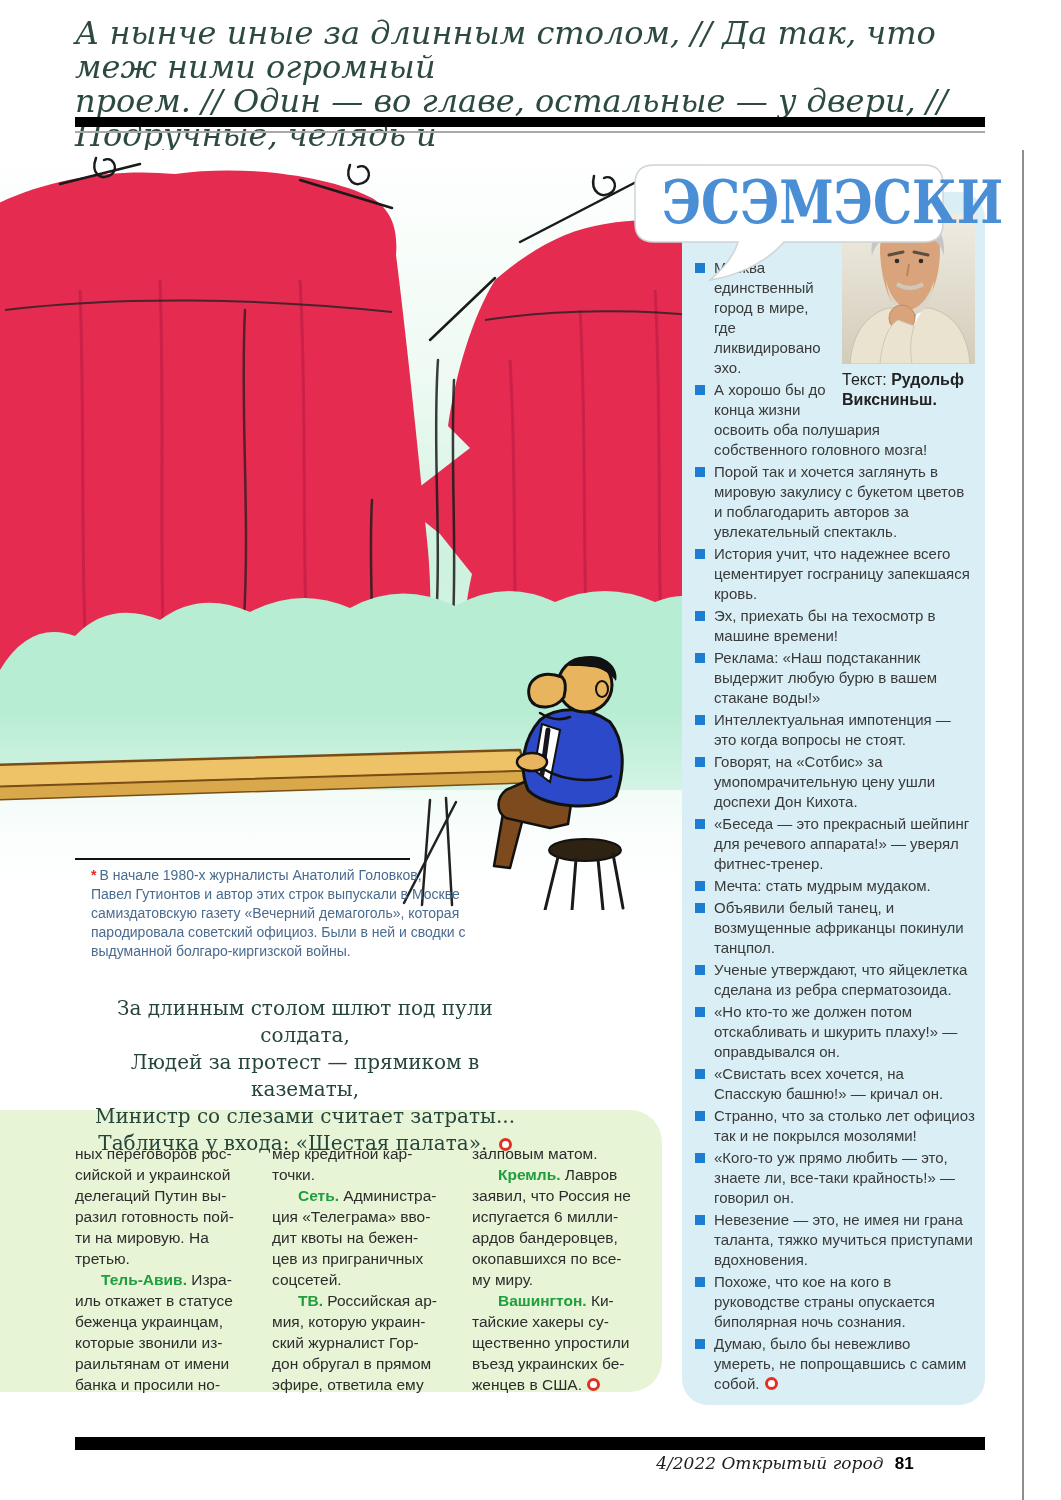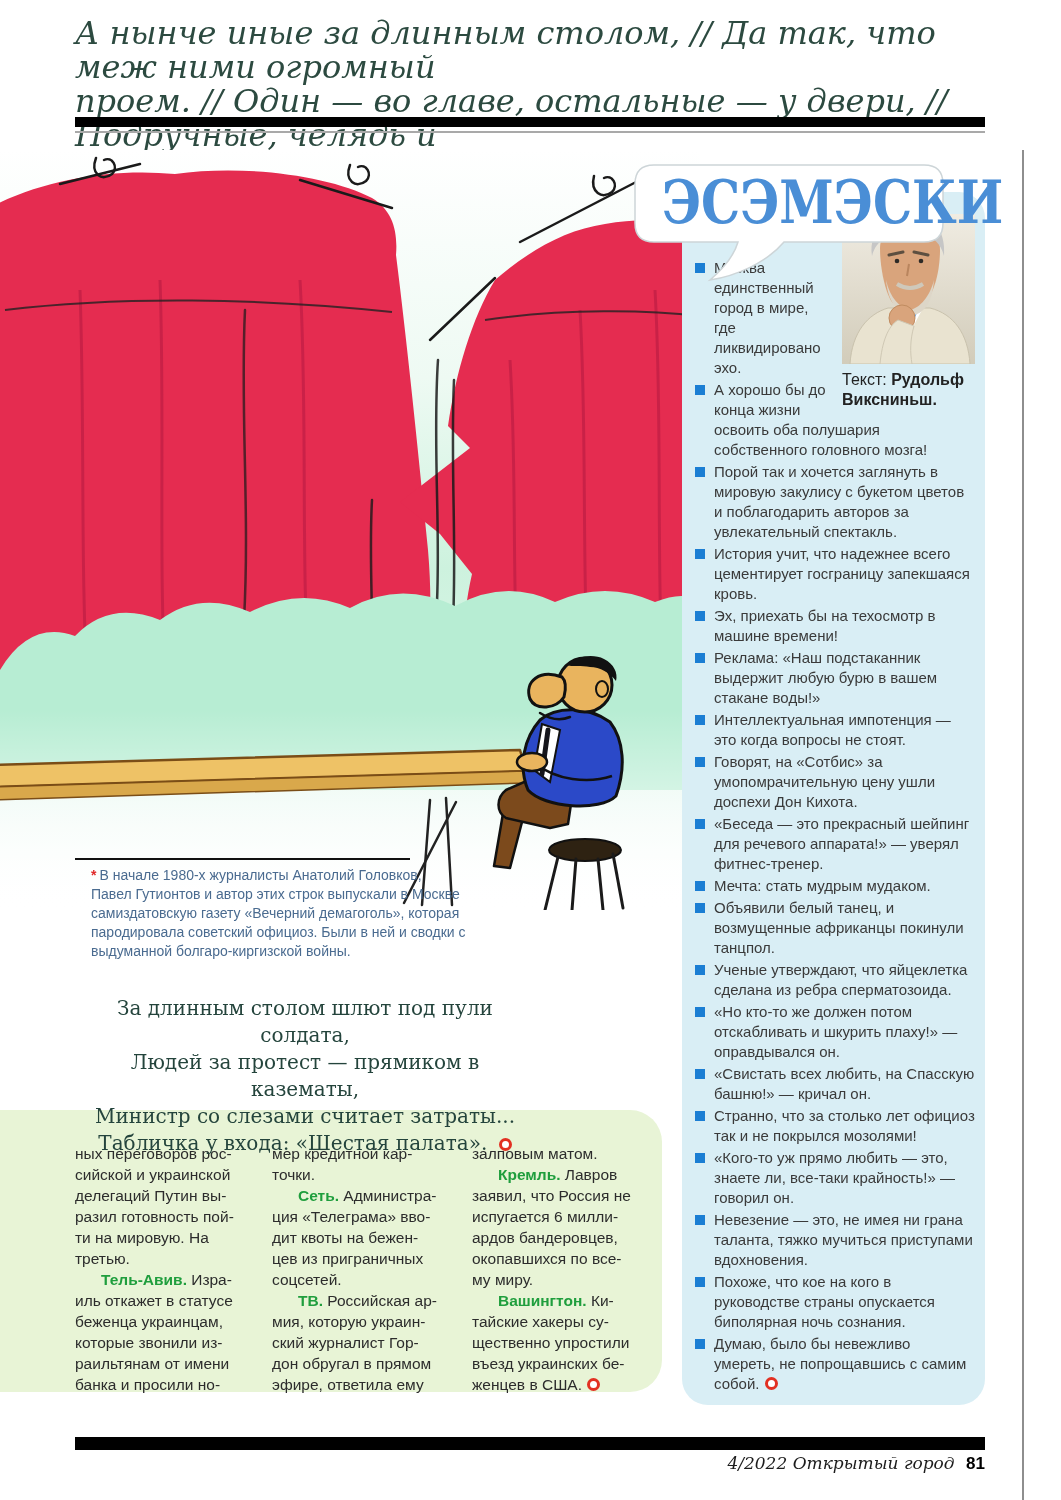--- a/index.html
+++ b/index.html
@@ -56,21 +56,21 @@
   .news-panel{position:absolute;left:0;top:1110px;width:662px;height:282px;z-index:2;
     background:var(--panel-green,#e8f4d6);border-radius:0 32px 32px 0;}
   .news-col{position:absolute;top:33px;width:182px;font-size:15.5px;line-height:21px;color:#2c2c2c;}
   .news-col.c1{left:75px;} .news-col.c2{left:272px;} .news-col.c3{left:472px;}
   .news-par{white-space:pre-line;margin:0;}
   .news-par.indent{text-indent:26px;}
   .news-par .kw{font-weight:bold;color:var(--keyword-green,#1f9e3d);}
 
   
   .rule-bottom{position:absolute;left:75px;top:1437px;width:910px;height:13px;background:#000;}
-  .footer-line{position:absolute;left:585px;top:1453px;width:400px;text-align:right;}
+  .footer-line{position:absolute;left:585px;top:1453px;width:400px;text-align:center;}
   .footer-issue{font-family:"DejaVu Serif","Liberation Serif",serif;font-style:italic;
     font-size:17px;color:#1c1c1c;}
   .footer-page{font-weight:bold;font-size:17px;color:#000;margin-left:7px;
     font-family:"Liberation Sans",sans-serif;}
 
   .edge-line{position:absolute;left:1022px;top:150px;width:2px;height:1350px;background:#8e8e8e;}
 </style>
 </head>
 <body>
 
@@ -228,21 +228,21 @@
         <li><span>История учит, что надежнее всего цементирует госграницу запекшаяся кровь.</span></li>
         <li><span>Эх, приехать бы на техосмотр в машине времени!</span></li>
         <li><span>Реклама: «Наш подстаканник выдержит любую бурю в вашем стакане воды!»</span></li>
         <li><span>Интеллектуальная импотенция — это когда вопросы не стоят.</span></li>
         <li><span>Говорят, на «Сотбис» за умопомрачительную цену ушли доспехи Дон Кихота.</span></li>
         <li><span>«Беседа — это прекрасный шейпинг для речевого аппарата!» — уверял фитнес-тренер.</span></li>
         <li><span>Мечта: стать мудрым мудаком.</span></li>
         <li><span>Объявили белый танец, и возмущенные африканцы покинули танцпол.</span></li>
         <li><span>Ученые утверждают, что яйцеклетка сделана из ребра сперматозоида.</span></li>
         <li><span>«Но кто-то же должен потом отскабливать и шкурить плаху!» — оправдывался он.</span></li>
-        <li><span>«Свистать всех любить, на Спасскую башню!» — кричал он.</span></li>
+        <li><span>«Свистать всех хочется, на Спасскую башню!» — кричал он.</span></li>
         <li><span>Странно, что за столько лет официоз так и не покрылся мозолями!</span></li>
         <li><span>«Кого-то уж прямо любить — это, знаете ли, все-таки крайность!» — говорил он.</span></li>
         <li><span>Невезение — это, не имея ни грана таланта, тяжко мучиться приступами вдохновения.</span></li>
         <li><span>Похоже, что кое на кого в руководстве страны опускается биполярная ночь сознания.</span></li>
         <li><span>Думаю, было бы невежливо умереть, не попрощавшись с самим собой.</span><span class="end-ring"></span></li>
       </ul>
   </div>
 
   <div class="foot-rule"></div>
   <div class="footnote">

